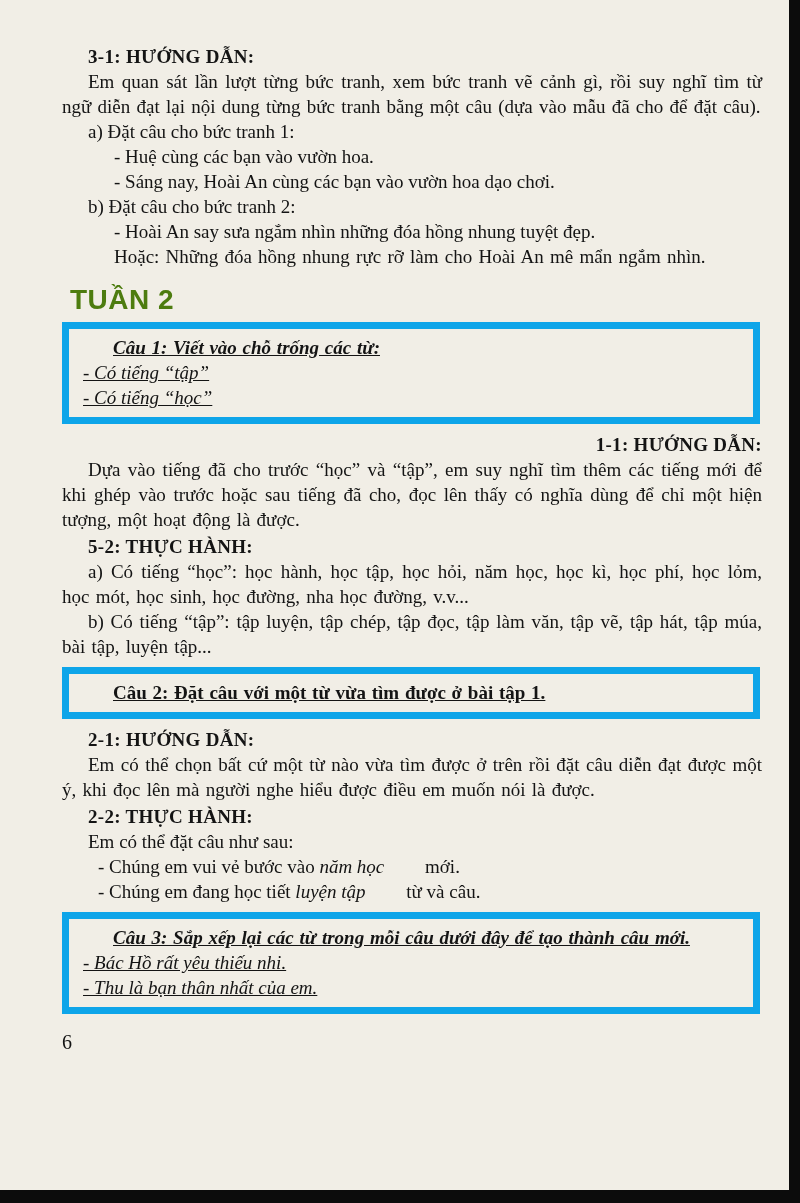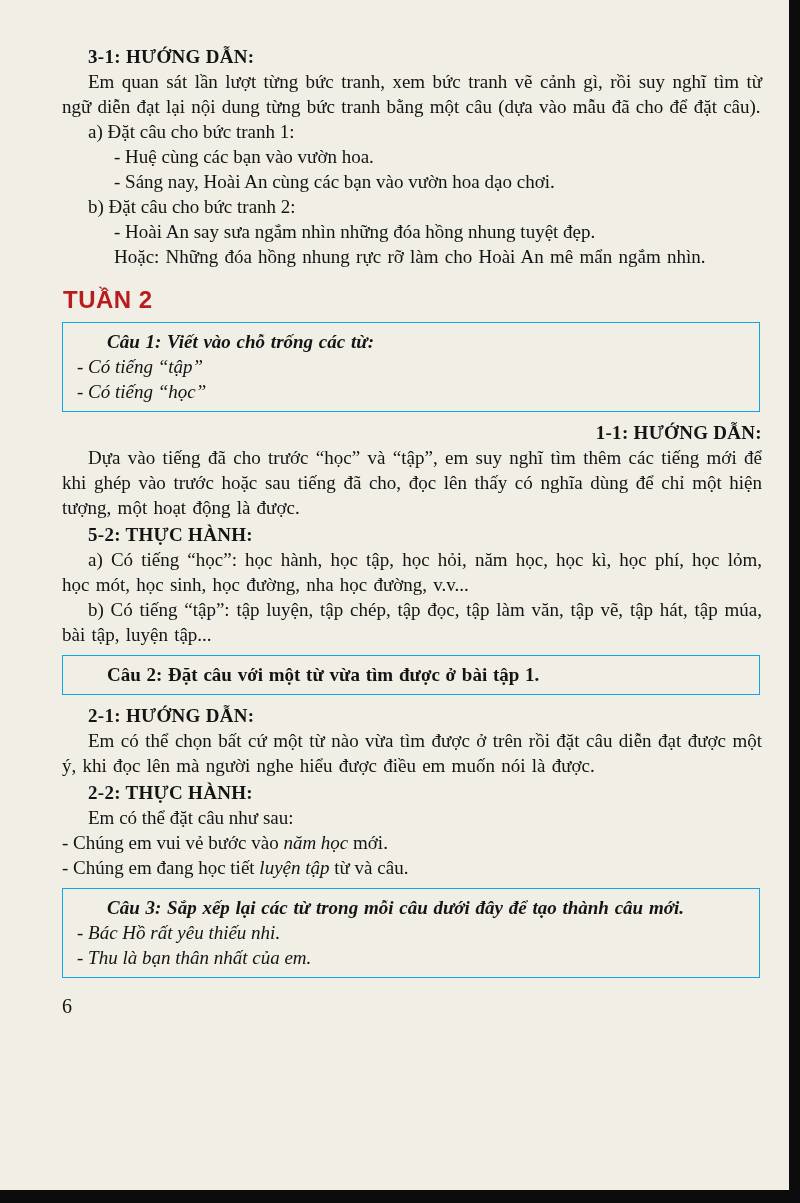--- a/index.html
+++ b/index.html
@@ -26,33 +26,34 @@
   p{margin:0;}
   .h{font-weight:bold;letter-spacing:.3px;}
   .ind1{padding-left:26px;}
   .ind2{padding-left:52px;}
   .para{ text-align:justify;text-indent:26px;word-spacing:1.5px;}
   .para2{text-align:justify;text-indent:52px;word-spacing:1.5px;}
   .mt{margin-top:6px;text-align:right;}
   .mt2{margin-top:2px;}
   .week-title{
     font-family:"Liberation Sans", sans-serif;
-    font-weight:bold;font-size:24px;letter-spacing:.5px;
-    margin:18px 0 10px 1px;color:#b91c1c;
+    font-weight:bold;font-size:28px;letter-spacing:.5px;
+    margin:18px 0 10px 8px;color:#4d7c0f;
   }
   .qbox{
-    border:1px solid #0ea5e9;
+    border:7px solid #0ea5e9;
     margin:8px 2px 8px 0;
     padding:6px 14px 7px 14px;
     background:transparent;
+    text-decoration:underline;
   }
   .qbox .bh{font-weight:bold;font-style:italic;text-indent:30px;text-align:justify;word-spacing:1px;}
   .qbox .bh-roman{font-weight:bold;font-style:normal;}
   .qbox .bi-item{font-style:italic;}
-  .ex span{white-space:pre-wrap;}
+  .ex span{white-space:pre-wrap;margin-left:36px;}
   .ex em{font-style:italic;text-align:center;}
   .page-number{
     margin-top:16px;
     font-size:20px;
   }
 </style>
 </head>
 <body>
 
 <div class="content">

